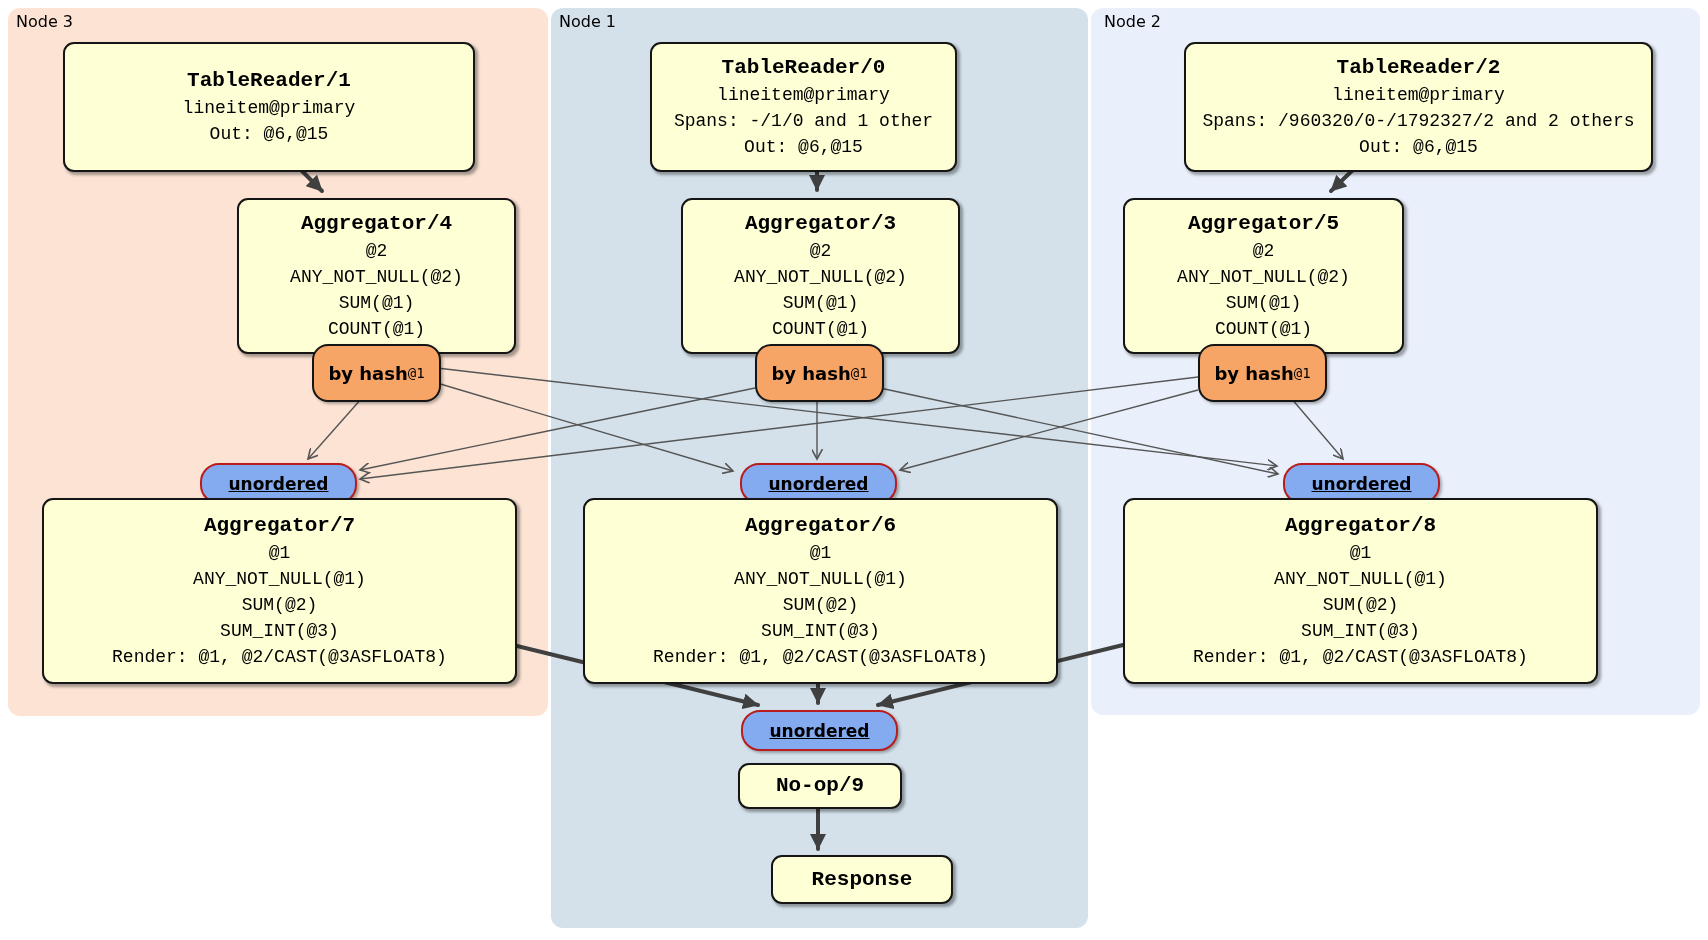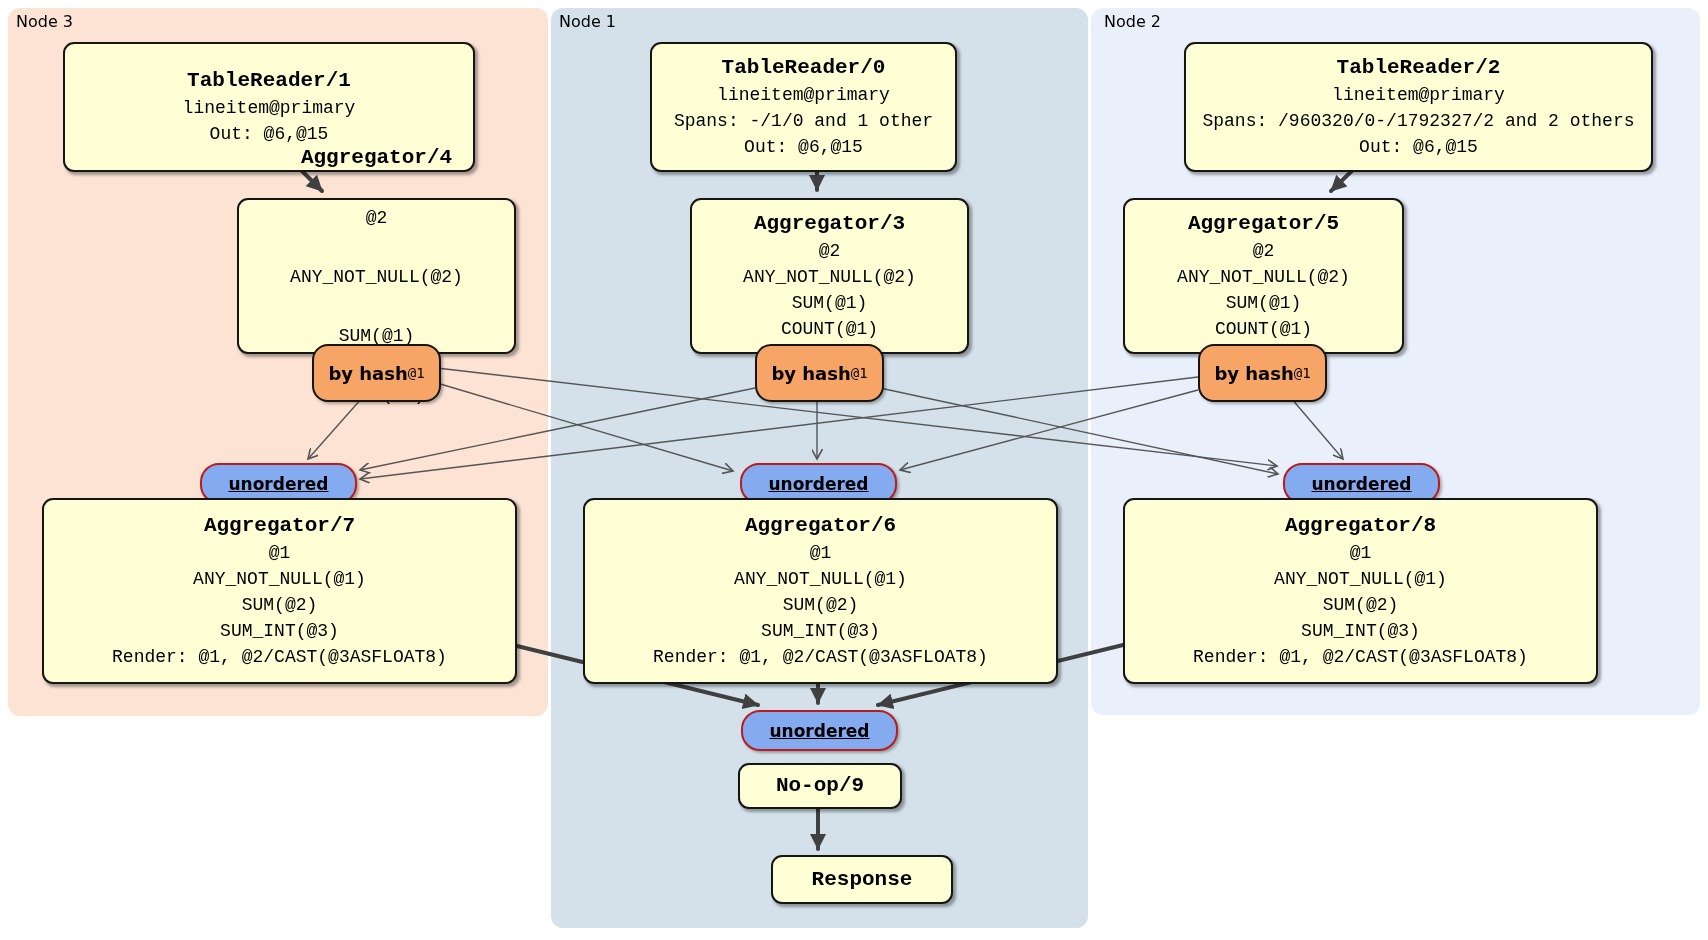--- a/index.html
+++ b/index.html
@@ -91,28 +91,28 @@
     <div class="line">Spans: -/1/0 and 1 other</div>
     <div class="line">Out: @6,@15</div>
   </div>
   <div class="pbox" style="left:1184px;top:42px;width:465px;height:126px;">
     <div class="title">TableReader/2</div>
     <div class="line">lineitem@primary</div>
     <div class="line">Spans: /960320/0-/1792327/2 and 2 others</div>
     <div class="line">Out: @6,@15</div>
   </div>
 
-  <div class="pbox" style="left:237px;top:198px;width:275px;height:152px;gap:33px;">
+  <div class="pbox" style="left:237px;top:198px;width:275px;height:152px;">
     <div class="title">Aggregator/4</div>
     <div class="line">@2</div>
     <div class="line">ANY_NOT_NULL(@2)</div>
     <div class="line">SUM(@1)</div>
     <div class="line">COUNT(@1)</div>
   </div>
-  <div class="pbox" style="left:681px;top:198px;width:275px;height:152px;margin-left:9px;">
+  <div class="pbox" style="left:681px;top:198px;width:275px;height:152px;">
     <div class="title">Aggregator/3</div>
     <div class="line">@2</div>
     <div class="line">ANY_NOT_NULL(@2)</div>
     <div class="line">SUM(@1)</div>
     <div class="line">COUNT(@1)</div>
   </div>
   <div class="pbox" style="left:1123px;top:198px;width:277px;height:152px;">
     <div class="title">Aggregator/5</div>
     <div class="line">@2</div>
     <div class="line">ANY_NOT_NULL(@2)</div>

